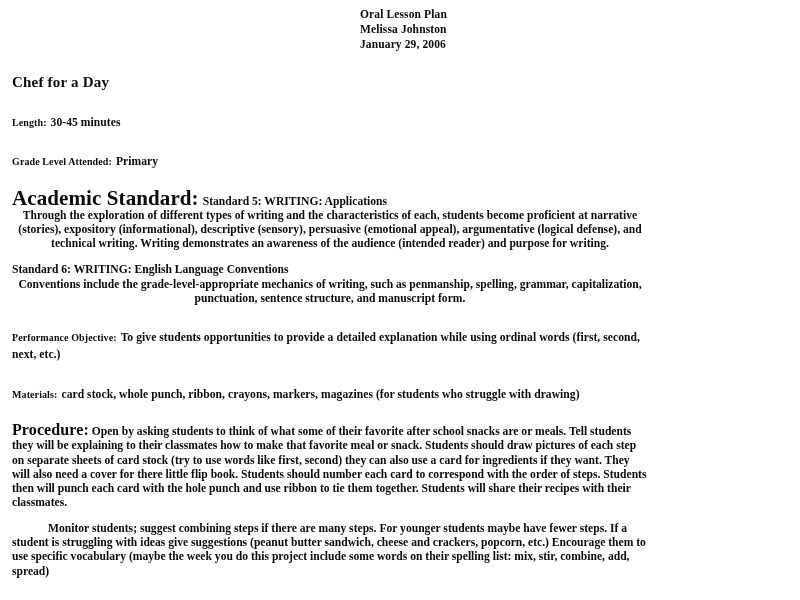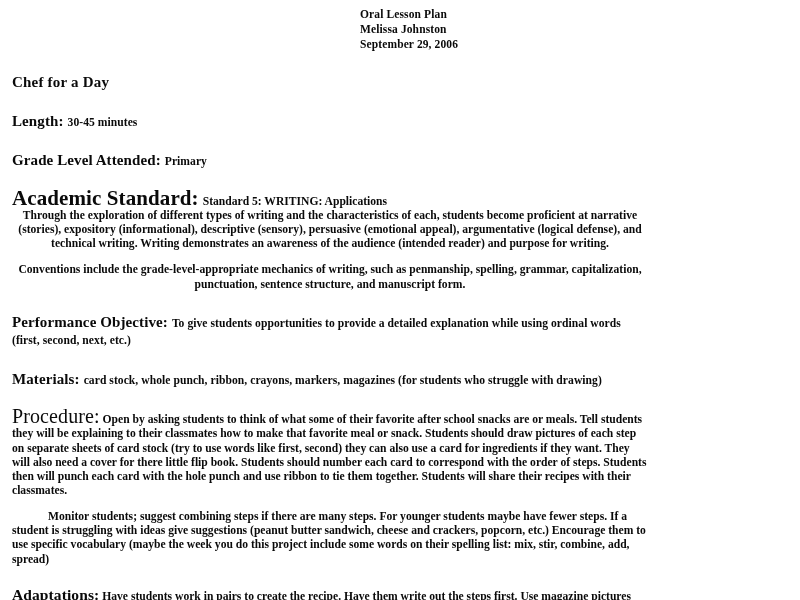--- a/index.html
+++ b/index.html
@@ -50,21 +50,21 @@
     margin-bottom: 0;
     padding-right: 300px;
   }
 
   
   .field {
     margin-top: 22px;
     line-height: 15.5px;
   }
   .field .label {
-    font-size: 15px;
+    font-size: 10px;
     font-weight: bold;
     letter-spacing: 0.1px;
     margin-top: 36px;
   }
   .field .value {
     font-size: 11.6px;
     font-weight: bold;
     letter-spacing: 0.05px;
   }
 
@@ -95,22 +95,22 @@
   .sub-head {
     font-size: 11.6px;
     font-weight: bold;
     line-height: 14.1px;
     margin: 0;
   }
   .spacer-sm { height: 12px; }
 
   
   .proc-label {
-    font-size: 20px;
-    font-weight: normal;
+    font-size: 16px;
+    font-weight: bold;
     letter-spacing: 0.1px;
   }
   .proc-body {
     font-size: 11.6px;
     font-weight: bold;
     line-height: 14.2px;
   }
   .indent-para {
     text-indent: 36px;
   }
@@ -121,21 +121,21 @@
   }
 </style>
 </head>
 <body>
 
 <div class="page">
 
   <div class="doc-header">
     <div class="hline">Oral Lesson Plan</div>
     <div class="hline">Melissa Johnston</div>
-    <div class="hline">September 29, 2006</div>
+    <div class="hline">January 29, 2006</div>
   </div>
 
   <div class="doc-title">Chef for a Day</div>
 
   <div class="field">
     <span class="label">Length:</span>
     <span class="value">30-45 minutes</span>
   </div>
 
   <div class="field">
@@ -147,20 +147,21 @@
     <div class="headline">
       <span class="label">Academic Standard:</span>
       <span class="value">Standard 5: WRITING: Applications</span>
     </div>
     <p class="body-text">Through the exploration of different types of writing and the characteristics of each, students become proficient at narrative (stories), expository (informational), descriptive (sensory), persuasive (emotional appeal), argumentative (logical defense), and technical writing. Writing demonstrates an awareness of the audience (intended reader) and purpose for writing.</p>
   </div>
 
   <div class="spacer-sm"></div>
 
   <div>
+    <p class="sub-head">Standard 6: WRITING: English Language Conventions</p>
     <p class="body-text">Conventions include the grade-level-appropriate mechanics of writing, such as penmanship, spelling, grammar, capitalization, punctuation, sentence structure, and manuscript form.</p>
   </div>
 
   <div class="field">
     <span class="label">Performance Objective:</span>
     <span class="value">To give students opportunities to provide a detailed explanation while using ordinal words (first, second, next, etc.)</span>
   </div>
 
 
   <div class="field">

